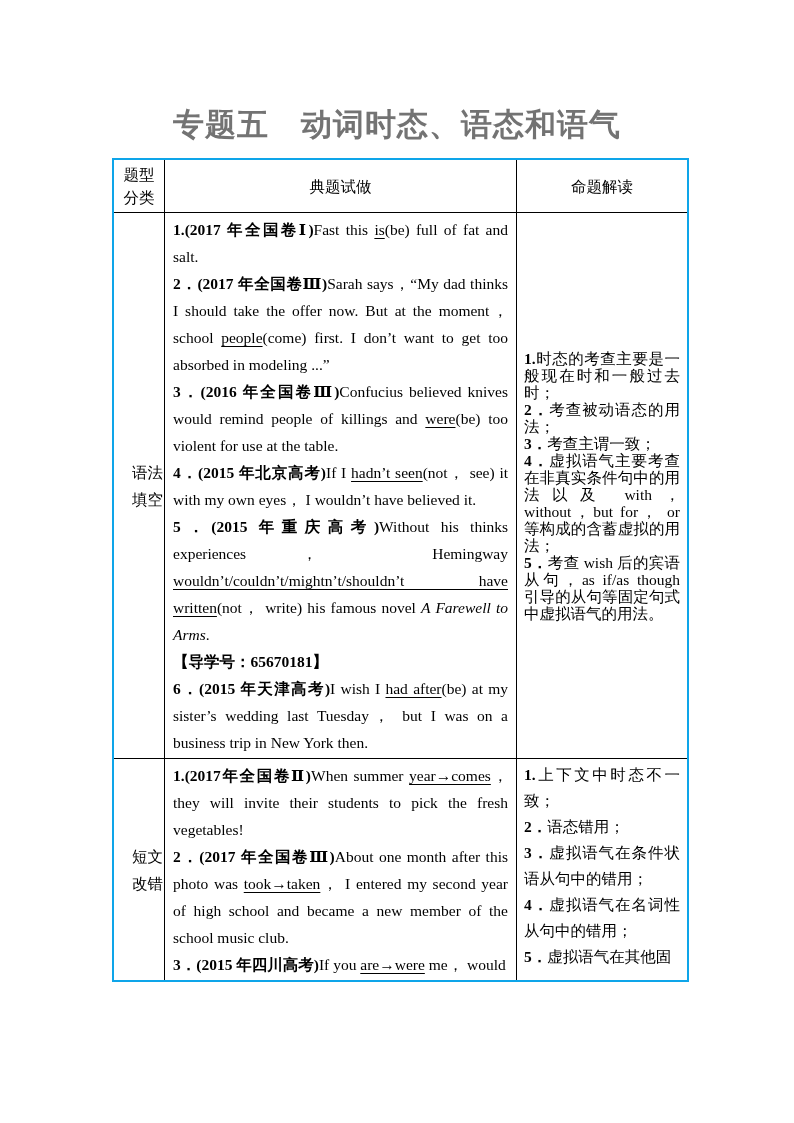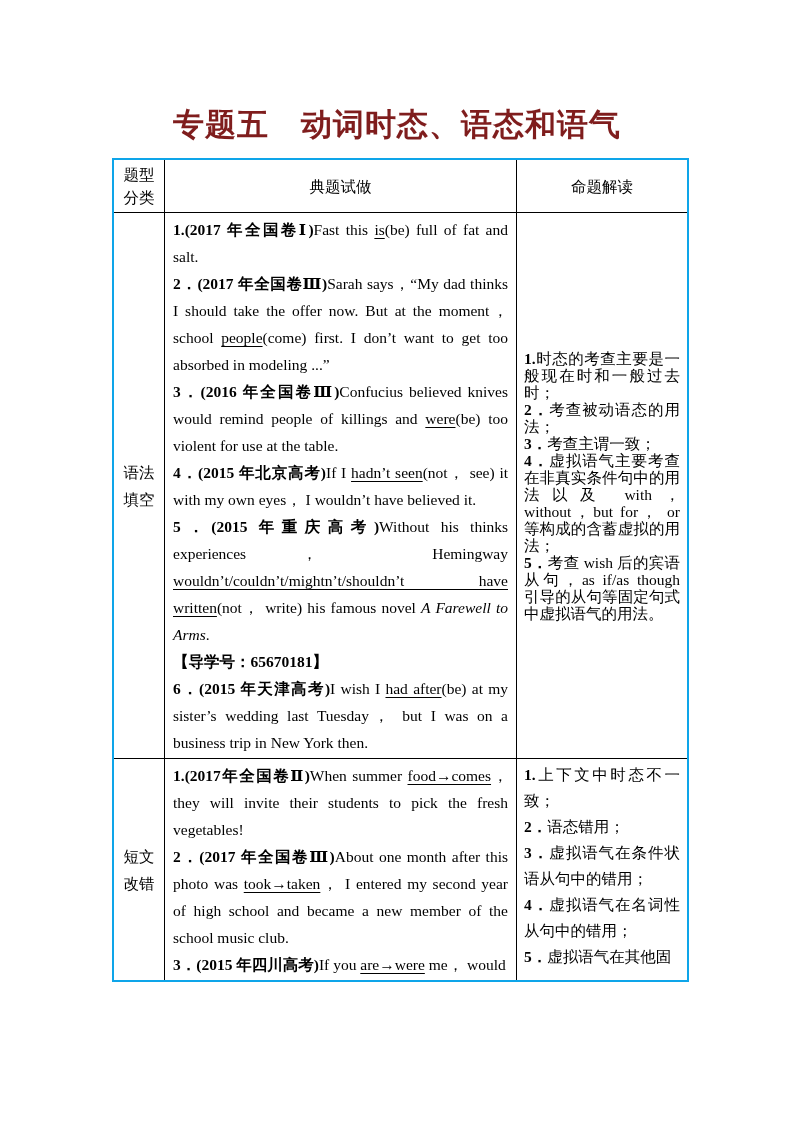--- a/index.html
+++ b/index.html
@@ -12,21 +12,21 @@
     overflow:hidden;
   }
   .title{
     margin:0;
     padding-top:104px;
     text-align:center;
     font-family:"Liberation Sans","DejaVu Sans",sans-serif;
     font-size:31px;
     font-weight:bold;
     letter-spacing:1px;
-    color:#7f1d1d;
+    color:#737373;
   }
   .subtitle{
     margin-top:20px;
     text-align:center;
     font-size:17px;
   }
   table.exam{
     margin:12px 0 0 112px;
     width:569px;
     table-layout:fixed;
@@ -43,21 +43,21 @@
     vertical-align:middle;
     height:50px;
     line-height:23px;
   }
   .col-type{width:48px;}
   .col-q{width:349px;}
   .col-a{width:168px;}
   th.col-type{white-space:pre-line;}
   td.type-cell{
     vertical-align:middle;
-    text-align:center;
+    text-align:right;
     white-space:pre-line;
     line-height:27px;
   }
   td.q-cell{
     vertical-align:top;
     padding:3px 8px 2px 8px;
     line-height:27px;
     text-align:justify;
   }
   td.a-cell{
@@ -110,21 +110,21 @@
             <p class="para"><span class="b">2．</span><span>考查被动语态的用法；</span></p>
             <p class="para"><span class="b">3．</span><span>考查主谓一致；</span></p>
             <p class="para"><span class="b">4．</span><span>虚拟语气主要考查在非真实条件句中的用法以及 with，without，but for， or 等构成的含蓄虚拟的用法；</span></p>
             <p class="para"><span class="b">5．</span><span>考查 wish 后的宾语从句，as if/as though 引导的从句等固定句式中虚拟语气的用法。</span></p>
           </td>
       </tr>
       <tr class="row-2">
         <td class="type-cell col-type">短文
 改错</td>
         <td class="q-cell col-q">
-            <p class="para"><span class="b">1.(2017年全国卷Ⅱ)</span><span>When summer </span><span class="u">food→comes</span><span>， they will invite their students to pick the fresh vegetables!</span></p>
+            <p class="para"><span class="b">1.(2017年全国卷Ⅱ)</span><span>When summer </span><span class="u">year→comes</span><span>， they will invite their students to pick the fresh vegetables!</span></p>
             <p class="para"><span class="b">2．(2017 年全国卷Ⅲ)</span><span>About one month after this photo was </span><span class="u">took→taken</span><span>， I entered my second year of high school and became a new member of the school music club.</span></p>
             <p class="para"><span class="b">3．(2015 年四川高考)</span><span>If you </span><span class="u">are→were</span><span> me， would</span></p>
           </td>
         <td class="a-cell col-a">
             <p class="para"><span class="b">1.</span><span>上下文中时态不一致；</span></p>
             <p class="para"><span class="b">2．</span><span>语态错用；</span></p>
             <p class="para"><span class="b">3．</span><span>虚拟语气在条件状语从句中的错用；</span></p>
             <p class="para"><span class="b">4．</span><span>虚拟语气在名词性从句中的错用；</span></p>
             <p class="para"><span class="b">5．</span><span>虚拟语气在其他固</span></p>
           </td>

